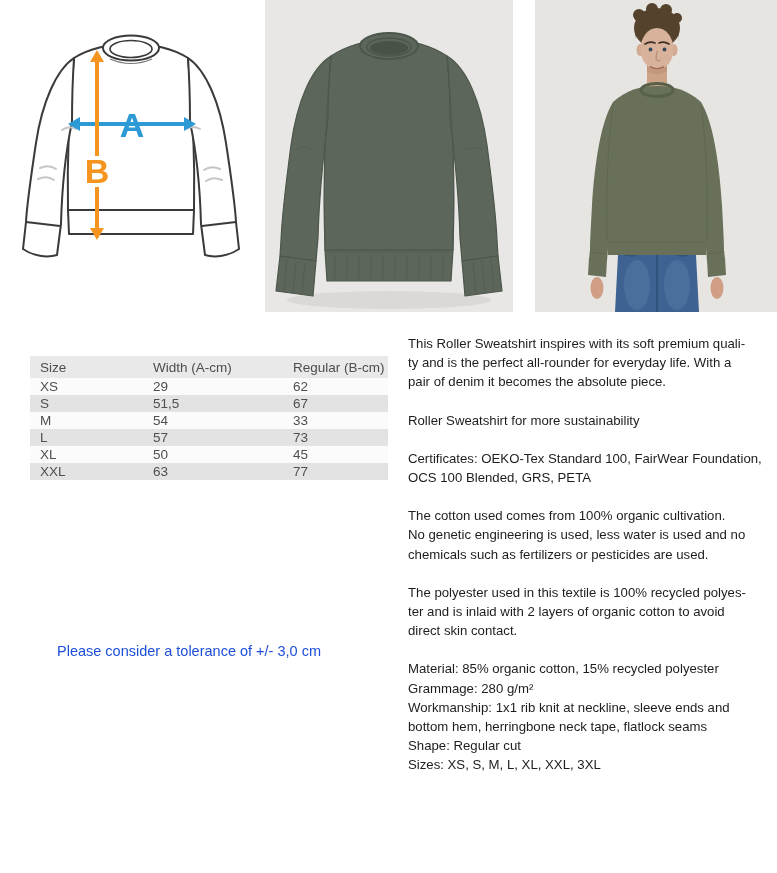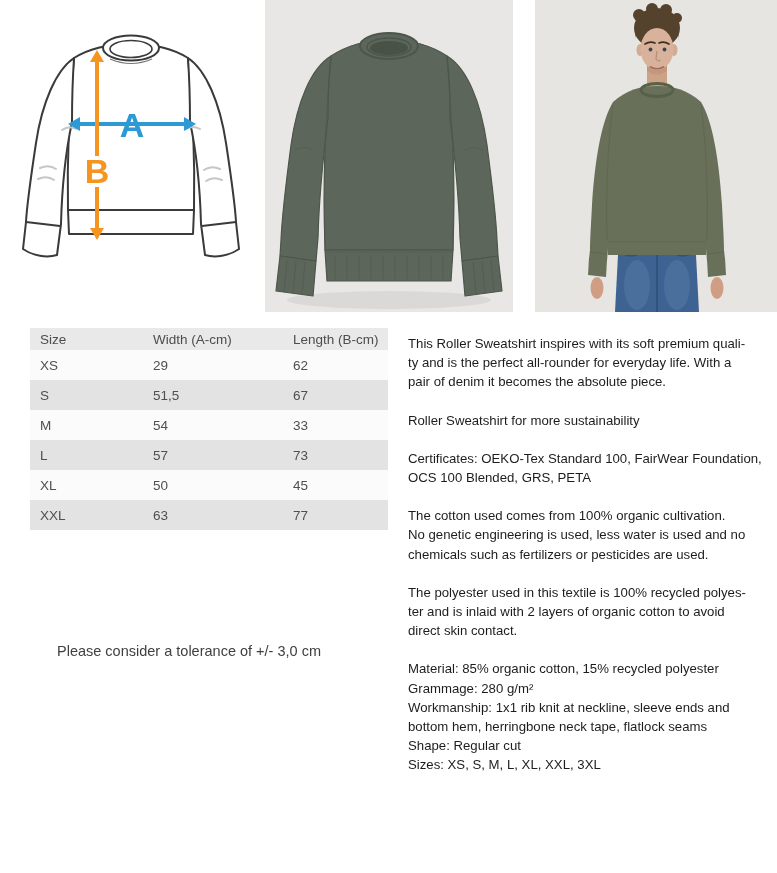--- a/index.html
+++ b/index.html
@@ -10,30 +10,30 @@
   .tile{position:absolute;top:0;}
   .tile-diagram{left:0;width:260px;height:300px;background:#ffffff;}
   .tile-product{left:265px;width:248px;height:312px;background:#e8e7e5;}
   .tile-model{left:535px;width:242px;height:312px;background:#e7e5e2;}
   .tile svg{display:block;}
   .tile-diagram svg{position:absolute;left:10px;top:18px;}
   .diagram-label{font-family:"Liberation Sans",sans-serif;font-weight:bold;font-size:34px;}
   .halo{paint-order:stroke;stroke:#ffffff;stroke-width:8px;stroke-linejoin:round;}
 
   
-  .size-table{position:absolute;left:30px;top:328px;width:358px;
+  .size-table{position:absolute;left:30px;top:356px;width:358px;
               font-size:13.5px;color:#4f4f4f;}
-  .t-row{display:grid;grid-template-columns:113px 140px 105px;align-items:center;height:30px;}
+  .t-row{display:grid;grid-template-columns:113px 140px 105px;align-items:center;height:17px;}
   .t-head{height:22px;background:#e9e9e9;color:#4d4d4d;}
   .t-cell{padding-left:10px;white-space:nowrap;}
   .row-light{background:#fbfbfb;}
   .row-dark{background:#e3e3e3;}
 
   
-  .tolerance{position:absolute;left:57px;top:643px;font-size:14.5px;color:#404040;}
+  .tolerance{position:absolute;left:57px;top:643px;font-size:14.5px;color:#1d4ed8;}
 
   
   .description{position:absolute;left:408px;top:334px;width:380px;}
   .description p{white-space:pre-line;margin:0 0 19px 0;
                  font-size:13.2px;line-height:19.2px;color:#1d1d1d;}
 </style>
 </head>
 <body>
 
 <div class="page">
@@ -173,21 +173,21 @@
 
       <ellipse cx="62" cy="288" rx="6.5" ry="11" fill="#cf9e85"></ellipse>
       <ellipse cx="182" cy="288" rx="6.5" ry="11" fill="#cf9e85"></ellipse>
     </svg>
   </div>
 
   <div class="size-table">
     <div class="t-row t-head">
       <div class="t-cell">Size</div>
       <div class="t-cell">Width (A-cm)</div>
-      <div class="t-cell">Length (B-cm)</div>
+      <div class="t-cell">Regular (B-cm)</div>
     </div>
     <div class="t-row row-light">
       <div class="t-cell">XS</div>
       <div class="t-cell">29</div>
       <div class="t-cell">62</div>
     </div>
     <div class="t-row row-dark">
       <div class="t-cell">S</div>
       <div class="t-cell">51,5</div>
       <div class="t-cell">67</div>

